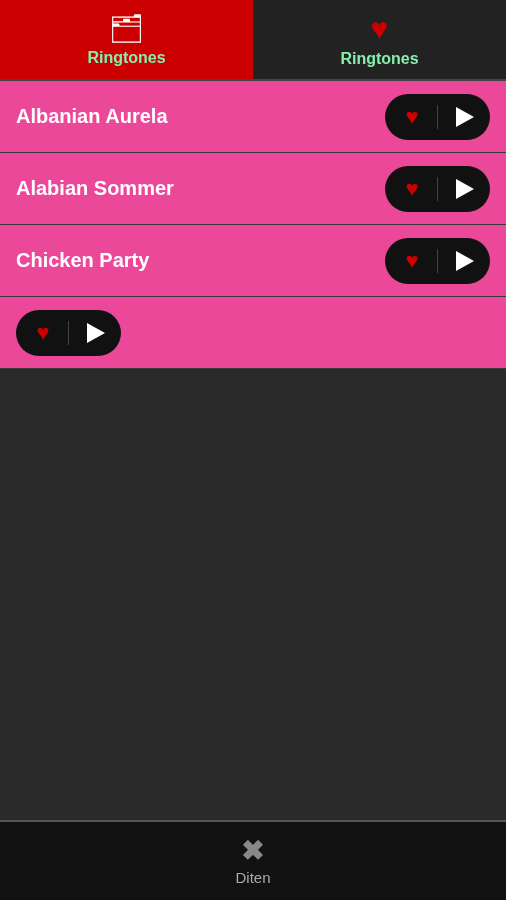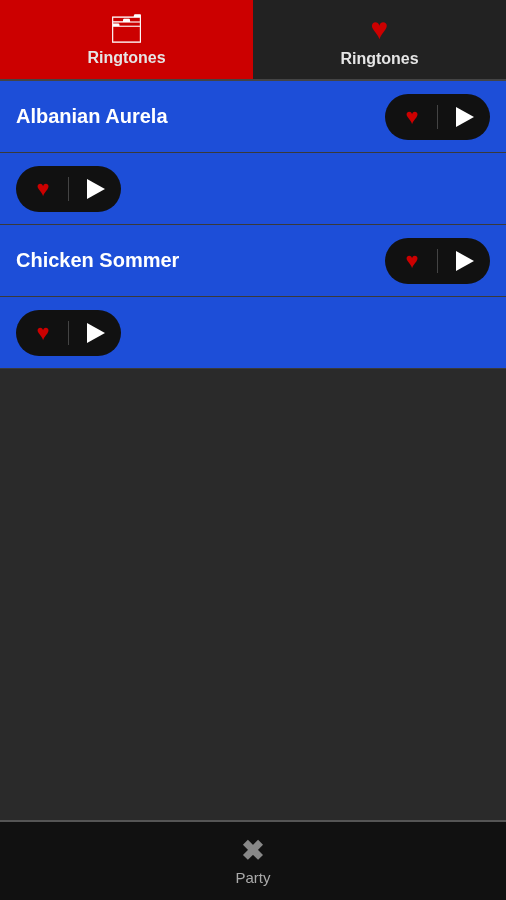--- a/index.html
+++ b/index.html
@@ -45,36 +45,36 @@
     }
 
     .tab-icon {
       font-size: 28px;
       color: #ffffff;
     }
 
     .tab-label {
       font-size: 16px;
       font-weight: bold;
-      color: #e5e5e5;
+      color: #86efac;
     }
 
     
     .header-divider {
       height: 2px;
       background-color: #444;
       flex-shrink: 0;
     }
 
     
     .list-area {
       flex: 1;
       display: flex;
       flex-direction: column;
-      background-color: #1d4ed8;
+      background-color: #ec4899;
       overflow: hidden;
     }
 
     .list-item {
       display: flex;
       align-items: center;
       justify-content: space-between;
       padding: 0 16px;
       height: 72px;
       border-bottom: 1px solid #3a3a3a;
@@ -191,33 +191,34 @@
         <span class="heart-icon">♥</span>
       </div>
       <div class="divider-vertical"></div>
       <div class="btn-play">
         <div class="play-icon"></div>
       </div>
     </div>
   </div>
 
   <div class="list-item">
-    <div class="item-controls">
-      <div class="btn-heart">
-        <span class="heart-icon">♥</span>
-      </div>
-      <div class="divider-vertical"></div>
-      <div class="btn-play">
-        <div class="play-icon"></div>
-      </div>
-    </div>
-  </div>
-
-  <div class="list-item">
-    <span class="list-item-title">Chicken Sommer</span>
+    <span class="list-item-title">Alabian Sommer</span>
+    <div class="item-controls">
+      <div class="btn-heart">
+        <span class="heart-icon">♥</span>
+      </div>
+      <div class="divider-vertical"></div>
+      <div class="btn-play">
+        <div class="play-icon"></div>
+      </div>
+    </div>
+  </div>
+
+  <div class="list-item">
+    <span class="list-item-title">Chicken Party</span>
     <div class="item-controls">
       <div class="btn-heart">
         <span class="heart-icon">♥</span>
       </div>
       <div class="divider-vertical"></div>
       <div class="btn-play">
         <div class="play-icon"></div>
       </div>
     </div>
   </div>
@@ -232,14 +233,14 @@
         <div class="play-icon"></div>
       </div>
     </div>
   </div>
 
   <div class="empty-space"></div>
 </div>
 
 <div class="footer">
   <span class="quit-x">✖</span>
-  <span class="quit-label">Party</span>
+  <span class="quit-label">Diten</span>
 </div>
 
 </body></html>

